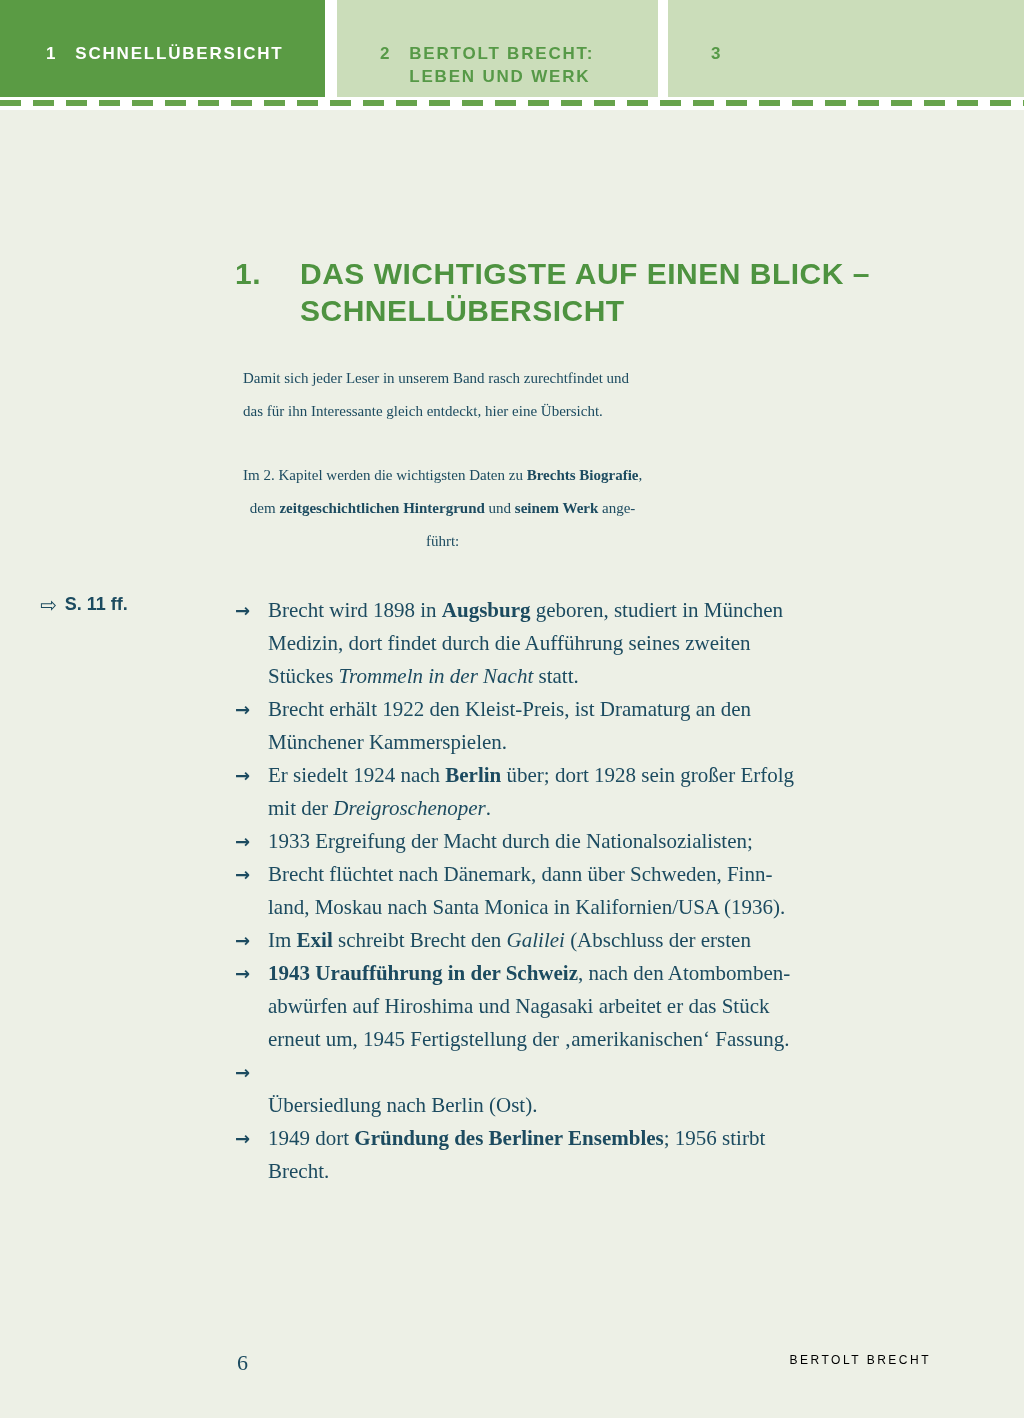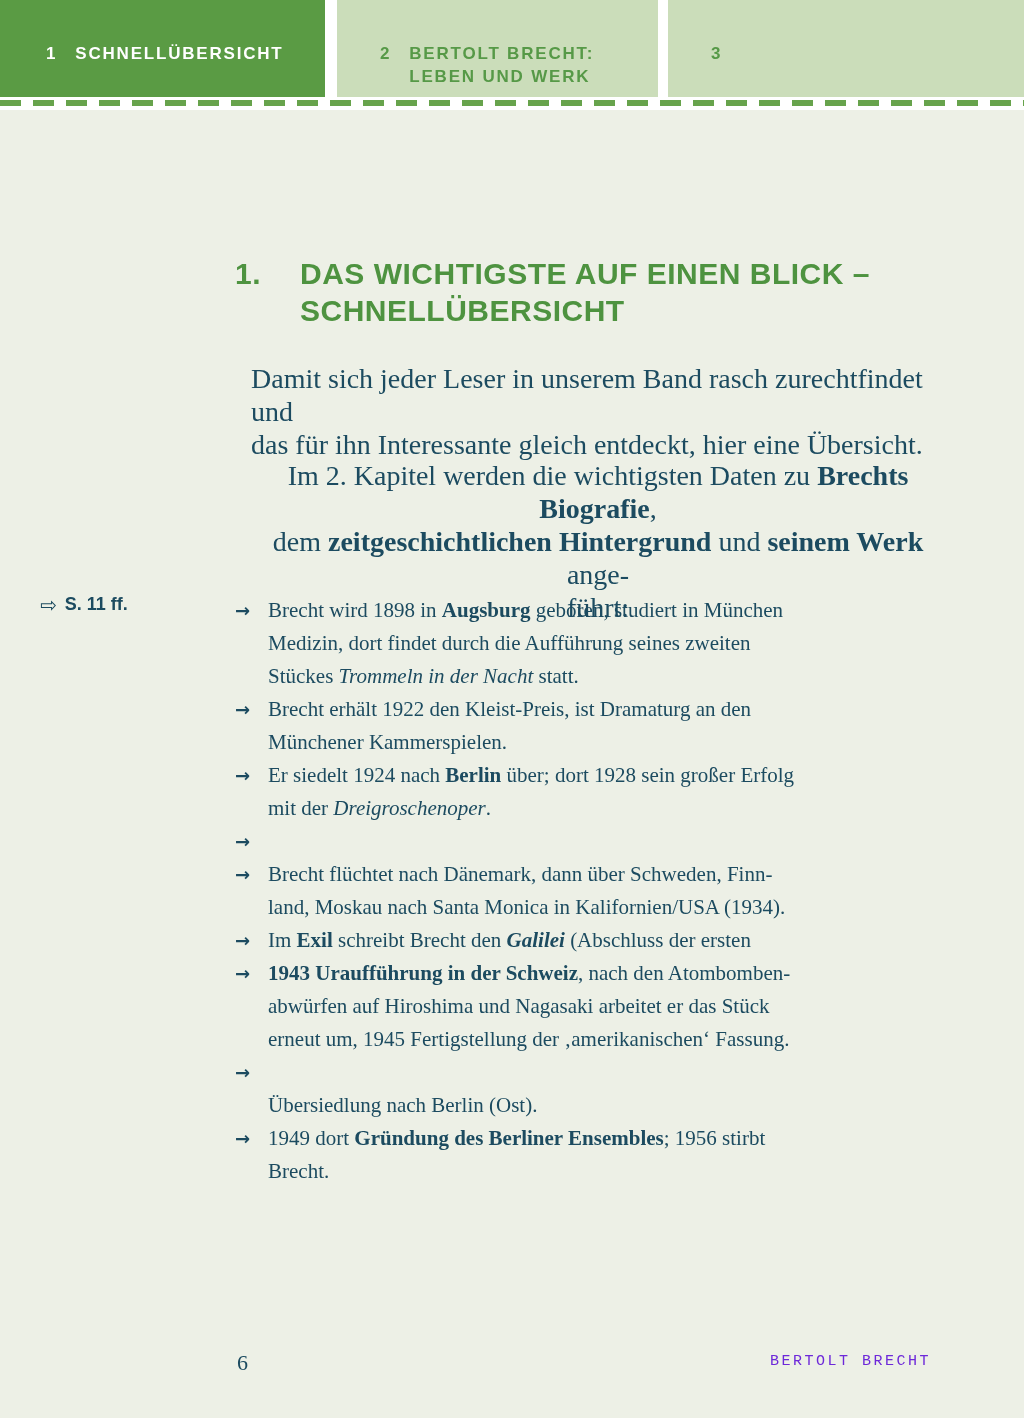--- a/index.html
+++ b/index.html
@@ -82,22 +82,22 @@
     display: flex;
     color: #4E9340;
     font-family: "Liberation Sans", sans-serif;
     font-size: 30px;
     font-weight: bold;
     line-height: 37px;
     letter-spacing: 0.5px;
   }
   .title-num { width: 65px; flex: 0 0 65px; }
   .para {
-    position: absolute; left: 16px;
-    font-size: 28px;
+    position: absolute; left: 8px;
+    font-size: 15px;
     line-height: 33px;
   }
   .para-1 { top: 362px; }
   .para-2 { top: 459px; text-align: center; }
   .overview-list {
     position: absolute;
     top: 594px; left: 0;
     list-style: none;
     width: 710px;
   }
@@ -109,35 +109,35 @@
   .bullet {
     flex: 0 0 33px;
     font-family: "DejaVu Sans", sans-serif;
     font-size: 18px;
     font-weight: bold;
     line-height: 33px;
   }
   .li-text { flex: 1; }
   .b  { font-weight: bold; }
   .i  { font-style: italic; }
-  .bi { font-weight: bold; font-style: italic; }
+  .bi { font-weight: normal; font-style: italic; }
   
   .page-number {
     position: absolute;
     left: 237px; top: 1350px;
     font-size: 22px;
     color: #1C4B60;
   }
   .running-head {
     position: absolute;
     right: 93px; top: 1353px;
-    font-family: Liberation Mono, monospace;
-    font-size: 15px;
+    font-family: Liberation Sans, sans-serif;
+    font-size: 12px;
     letter-spacing: 2.5px;
-    color: #6d28d9;
+    color: #000000;
   }
 </style>
 </head>
 <body>
 
 <div class="page">
 
   <header class="tabs">
     <div class="tab tab-1 active">
       <span class="tab-num">1</span>
@@ -186,25 +186,25 @@
       <li>
         <span class="bullet">→</span>
         <span class="li-text"><span>Brecht erhält 1922 den Kleist-Preis, ist Dramaturg an den</span><br><span>Münchener Kammerspielen.</span></span>
       </li>
       <li>
         <span class="bullet">→</span>
         <span class="li-text"><span>Er siedelt 1924 nach </span><span class="b">Berlin</span><span> über; dort 1928 sein großer Erfolg</span><br><span>mit der </span><span class="i">Dreigroschenoper</span><span>.</span></span>
       </li>
       <li>
         <span class="bullet">→</span>
-        <span class="li-text"><br></span>
-      </li>
-      <li>
-        <span class="bullet">→</span>
-        <span class="li-text"><span>Brecht flüchtet nach Dänemark, dann über Schweden, Finn-</span><br><span>land, Moskau nach Santa Monica in Kalifornien/USA (1934).</span></span>
+        <span class="li-text"><span>1933 Ergreifung der Macht durch die Nationalsozialisten;</span><br></span>
+      </li>
+      <li>
+        <span class="bullet">→</span>
+        <span class="li-text"><span>Brecht flüchtet nach Dänemark, dann über Schweden, Finn-</span><br><span>land, Moskau nach Santa Monica in Kalifornien/USA (1936).</span></span>
       </li>
       <li>
         <span class="bullet">→</span>
         <span class="li-text"><span>Im </span><span class="b">Exil</span><span> schreibt Brecht den </span><span class="bi">Galilei</span><span> (Abschluss der ersten</span><br></span>
       </li>
       <li>
         <span class="bullet">→</span>
         <span class="li-text"><span class="b">1943 Uraufführung in der Schweiz</span><span>, nach den Atombomben-</span><br><span>abwürfen auf Hiroshima und Nagasaki arbeitet er das Stück</span><br><span>erneut um, 1945 Fertigstellung der ‚amerikanischen‘ Fassung.</span></span>
       </li>
       <li>

